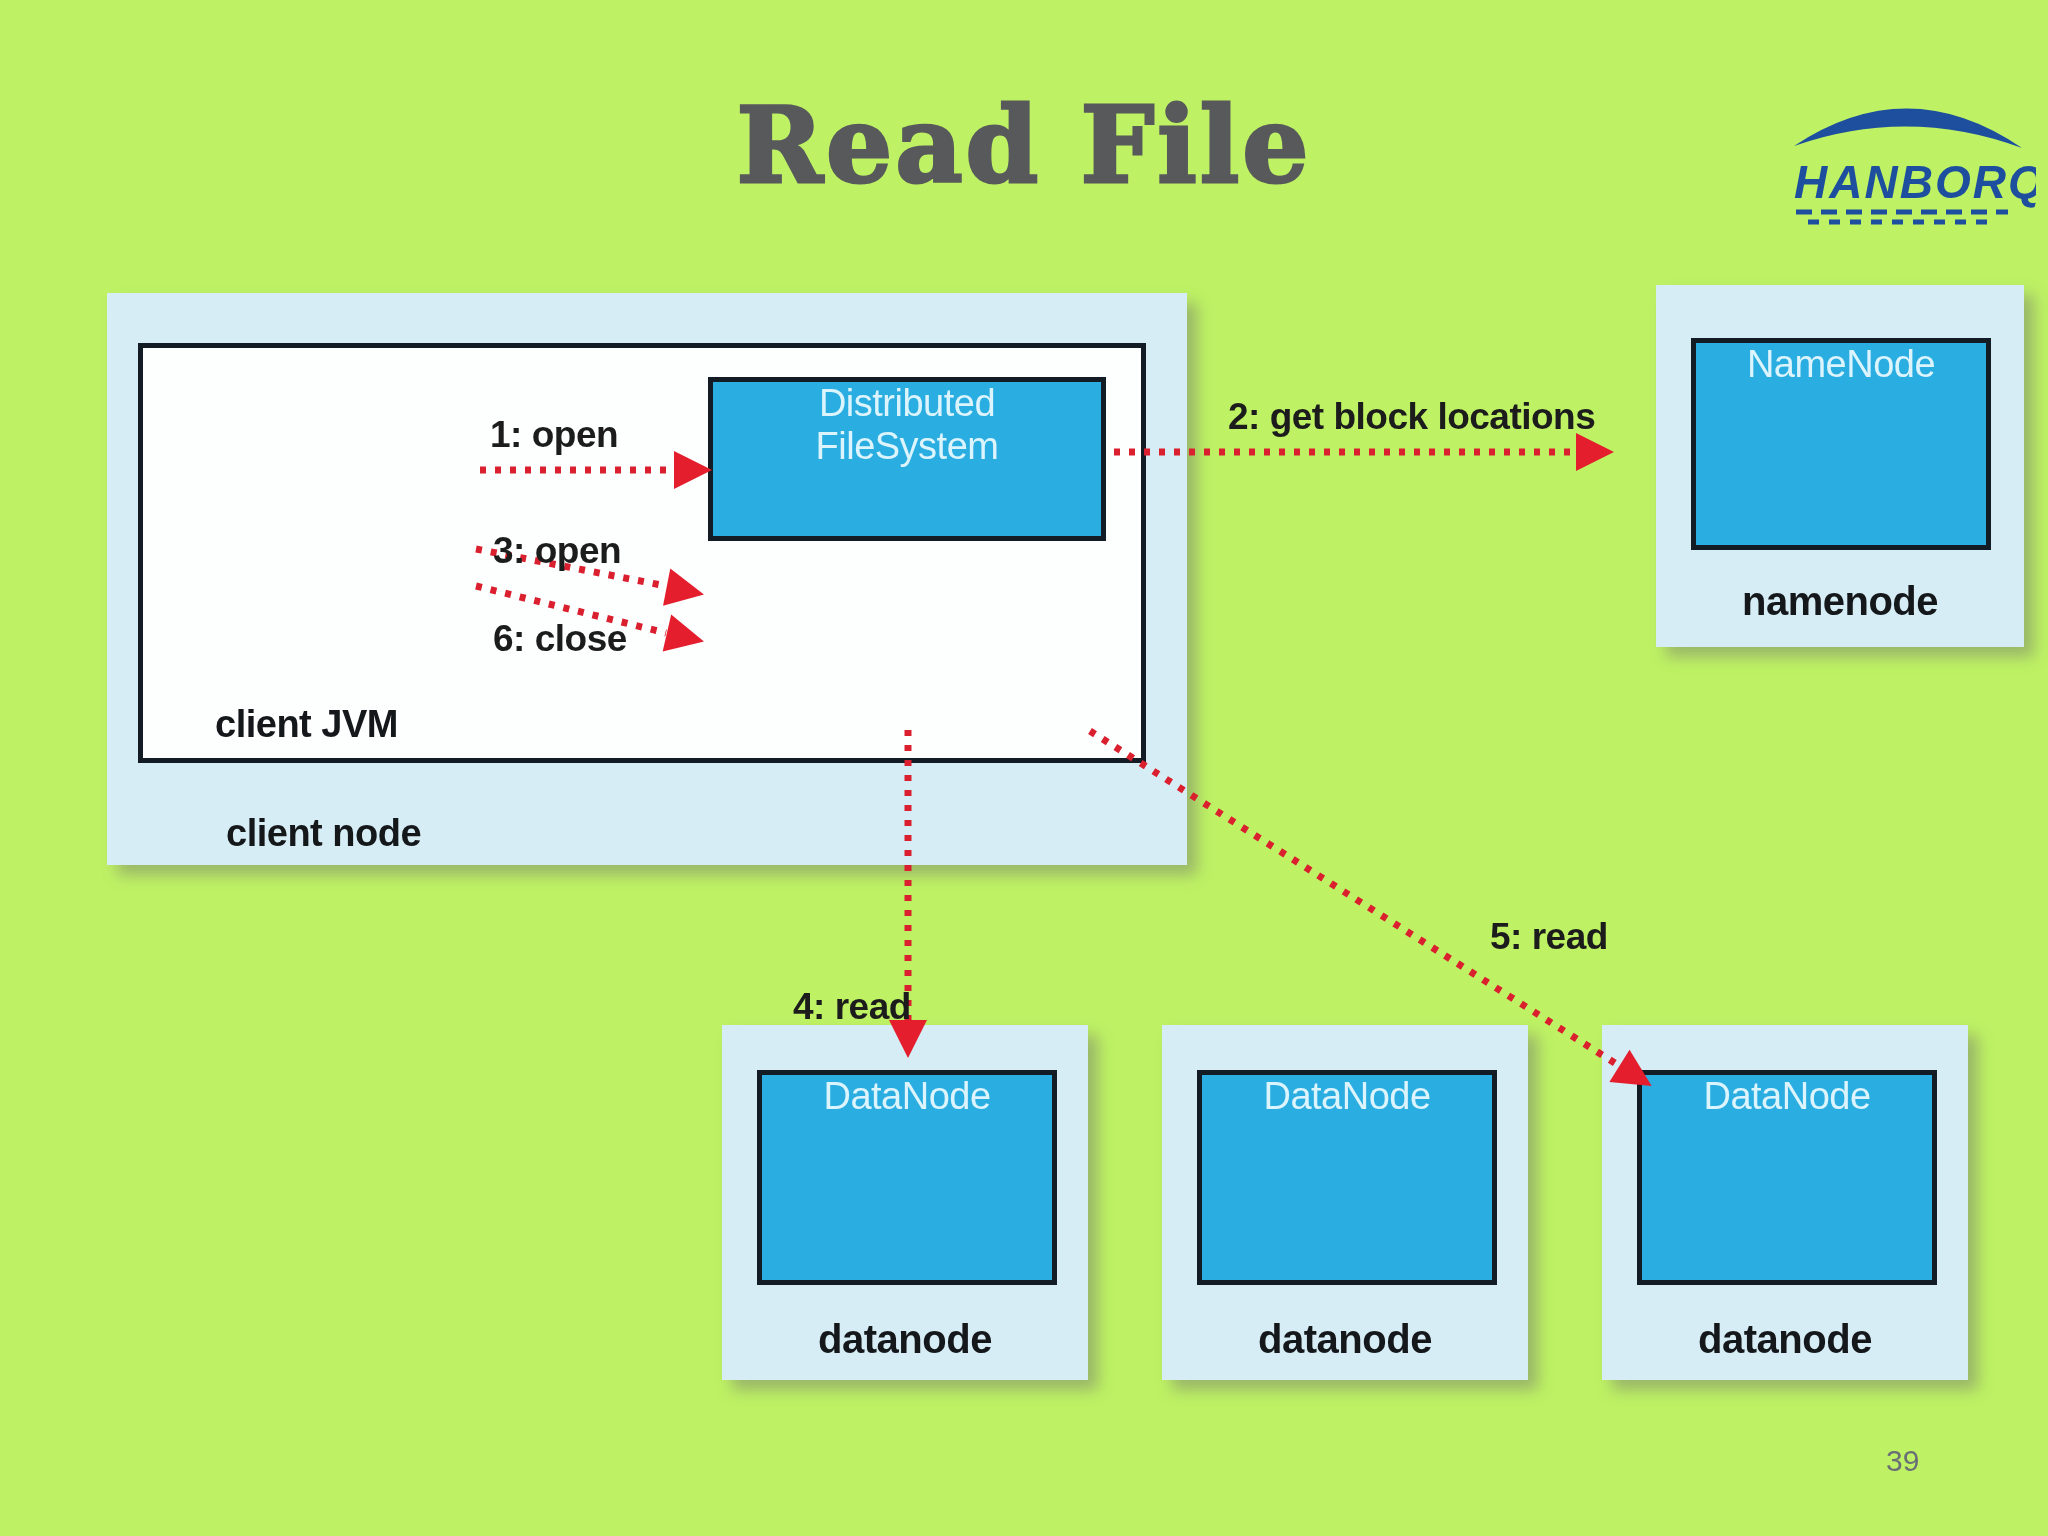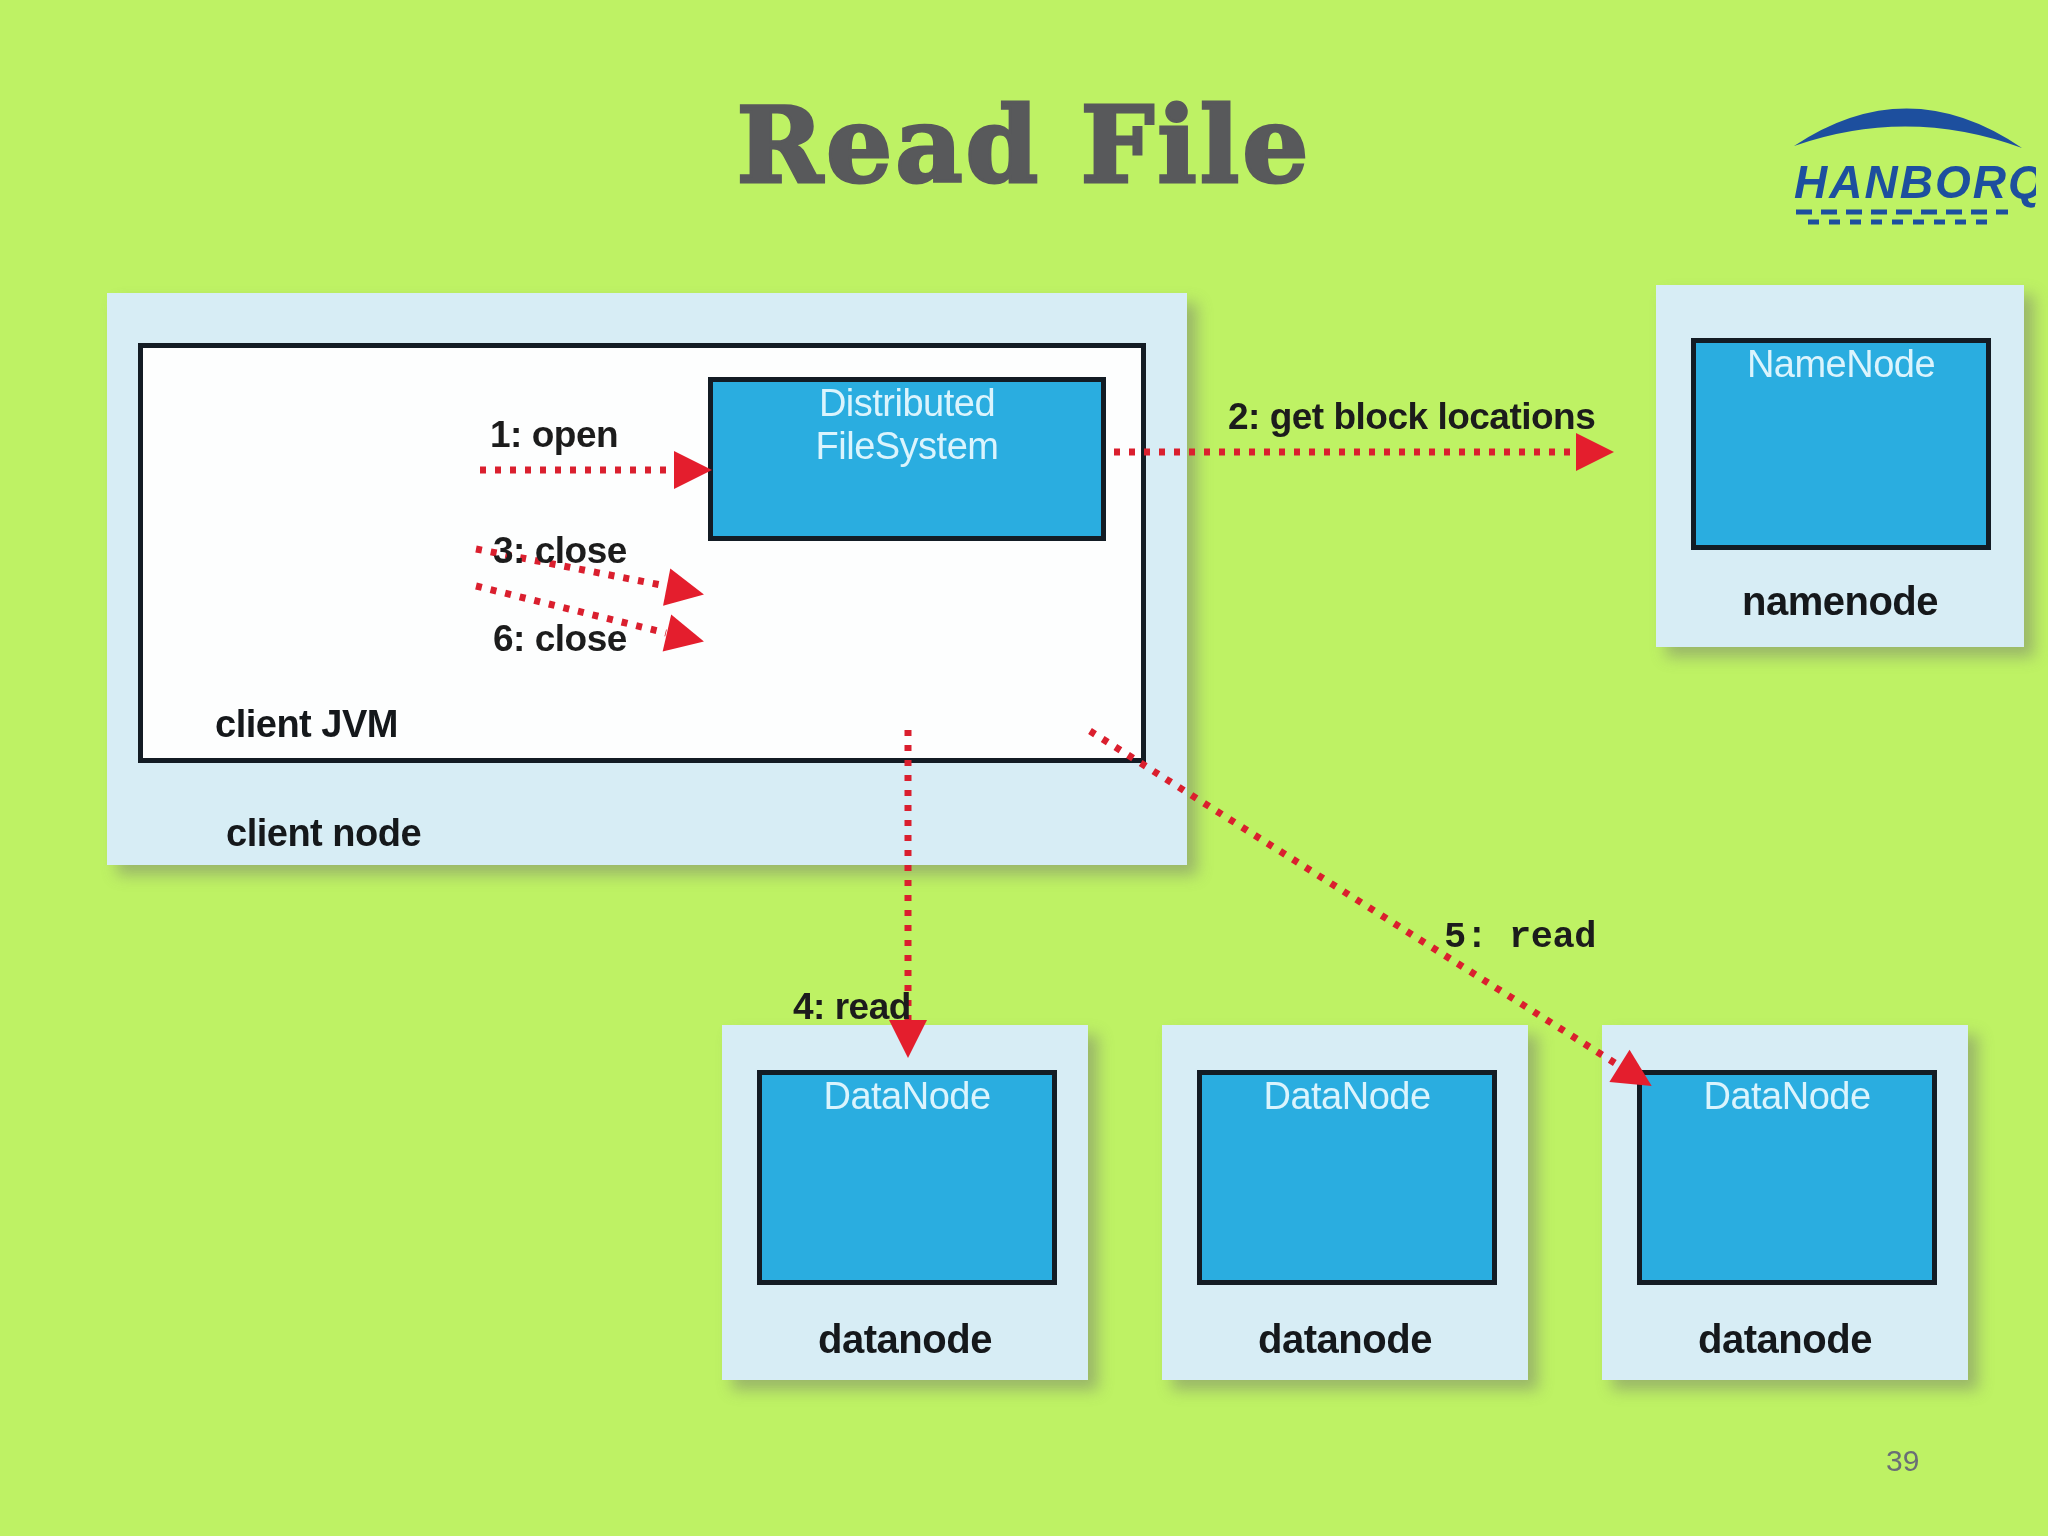--- a/index.html
+++ b/index.html
@@ -72,21 +72,21 @@
   .datanode-caption{top:292px;}
   .arrow-label{
     position:absolute;color:#1c1c1c;font-weight:bold;font-size:37px;
     letter-spacing:-0.5px;white-space:nowrap;
   }
   .lbl-open{left:490px;top:414px;}
   .lbl-read3{left:493px;top:530px;}
   .lbl-close{left:493px;top:618px;}
   .lbl-gbl{left:1228px;top:396px;}
   .lbl-read4{left:793px;top:986px;}
-  .lbl-read5{left:1444px;top:916px;font-family:Liberation Mono, monospace;}
+  .lbl-read5{left:1490px;top:916px;}
   .arrows-overlay{position:absolute;left:0;top:0;width:2048px;height:1536px;pointer-events:none;}
   .arrow-line{stroke:var(--arrow-red);stroke-width:7;stroke-dasharray:6 9;fill:none;}
   .arrow-head{fill:#e41e2d;}
 </style>
 </head>
 <body>
 
 <div class="slide">
 
   <div class="slide-title">Read File</div>
@@ -151,20 +151,20 @@
     <polygon class="arrow-head" points="-36,-19 -36,19 2,0" transform="translate(1612,452)"></polygon>
 
     <line class="arrow-line" x1="908" y1="730" x2="908" y2="1020"></line>
     <polygon class="arrow-head" points="-36,-19 -36,19 2,0" transform="translate(908,1056) rotate(90)"></polygon>
 
     <line class="arrow-line" x1="1090" y1="731" x2="1618" y2="1065"></line>
     <polygon class="arrow-head" points="-36,-19 -36,19 2,0" transform="translate(1650,1085) rotate(32)"></polygon>
   </svg>
 
   <div class="arrow-label lbl-open">1: open</div>
-  <div class="arrow-label lbl-read3">3: close</div>
+  <div class="arrow-label lbl-read3">3: open</div>
   <div class="arrow-label lbl-close">6: close</div>
   <div class="arrow-label lbl-gbl">2: get block locations</div>
   <div class="arrow-label lbl-read4">4: read</div>
   <div class="arrow-label lbl-read5">5: read</div>
 
   <div class="page-number">39</div>
 </div>
 
 </body></html>

